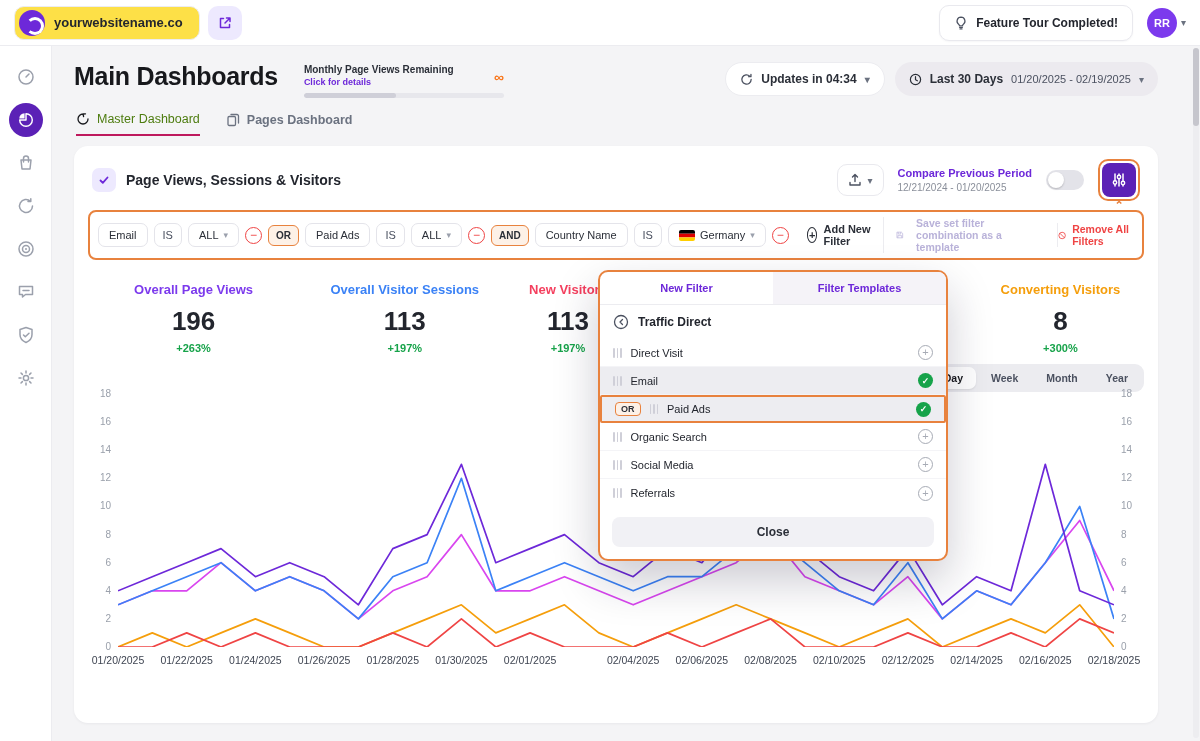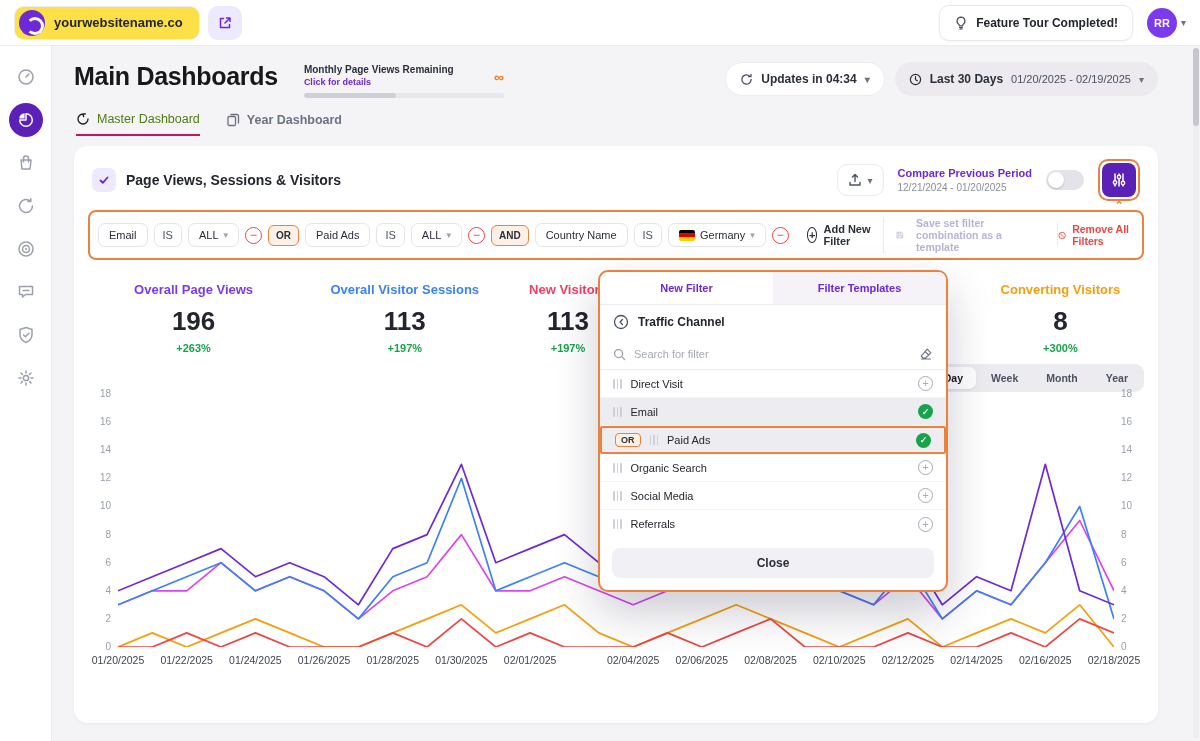--- a/index.html
+++ b/index.html
@@ -247,21 +247,21 @@
         <svg class="ic" width="14" height="14" viewBox="0 0 14 14">
             <path d="M12 7A5 5 0 1 1 7 2M9.5 1.8L7 2l.6 2.5" fill="none" stroke="#17181c" stroke-width="1.3" stroke-linecap="round" stroke-linejoin="round"></path>
           </svg>
         <span>Master Dashboard</span>
       </div>
       <div class="tab">
         <svg class="ic" width="14" height="14" viewBox="0 0 14 14">
             <rect x="2" y="3.5" width="7.5" height="9" rx="1.2" fill="none" stroke="#6b7280" stroke-width="1.3"></rect>
             <path d="M5 1.5h6a1.5 1.5 0 0 1 1.5 1.5v7" fill="none" stroke="#6b7280" stroke-width="1.3" stroke-linecap="round"></path>
           </svg>
-        <span>Year Dashboard</span>
+        <span>Pages Dashboard</span>
       </div>
     </div>
 
     <div class="card">
 
       <div class="card-hdr">
         <span class="card-check">
           <svg class="ic" width="12" height="12" viewBox="0 0 12 12">
               <path d="M2.5 6.5l2.3 2.3L9.5 3.5" fill="none" stroke="#6d28d9" stroke-width="1.8" stroke-linecap="round" stroke-linejoin="round"></path>
             </svg>
@@ -455,31 +455,21 @@
   <div class="popup">
     <div class="pp-tabs">
       <div class="pp-tab">New Filter</div>
       <div class="pp-tab inactive">Filter Templates</div>
     </div>
     <div class="pp-cat">
       <svg class="ic" width="16" height="16" viewBox="0 0 16 16">
           <circle cx="8" cy="8" r="6.5" fill="none" stroke="#4b5160" stroke-width="1.3"></circle>
           <path d="M9.5 5.5L7 8l2.5 2.5" fill="none" stroke="#4b5160" stroke-width="1.3" stroke-linecap="round" stroke-linejoin="round"></path>
         </svg>
-      <span>Traffic Channel</span>
-    </div>
-    <div class="pp-search">
-      <svg class="ic" width="13" height="13" viewBox="0 0 14 14">
-          <circle cx="6" cy="6" r="4.3" fill="none" stroke="#9aa0ab" stroke-width="1.4"></circle>
-          <path d="M9.3 9.3L12.5 12.5" stroke="#9aa0ab" stroke-width="1.4" stroke-linecap="round"></path>
-        </svg>
-      <input type="text" placeholder="Search for filter" style="">
-      <svg class="ic" width="14" height="14" viewBox="0 0 14 14">
-          <path d="M8.2 2.2l3.6 3.6-5.2 5.2H4L2.2 9.2zM6 4.4l3.6 3.6M2.5 12h9" fill="none" stroke="#6b7280" stroke-width="1.1" stroke-linejoin="round" stroke-linecap="round"></path>
-        </svg>
+      <span>Traffic Direct</span>
     </div>
 
     <div class="pp-item">
       <span class="drag">
           <i></i>
           <i></i>
           <i></i>
         </span>
       <span class="grow">Direct Visit</span>
       <span class="plus-gray">+</span>

